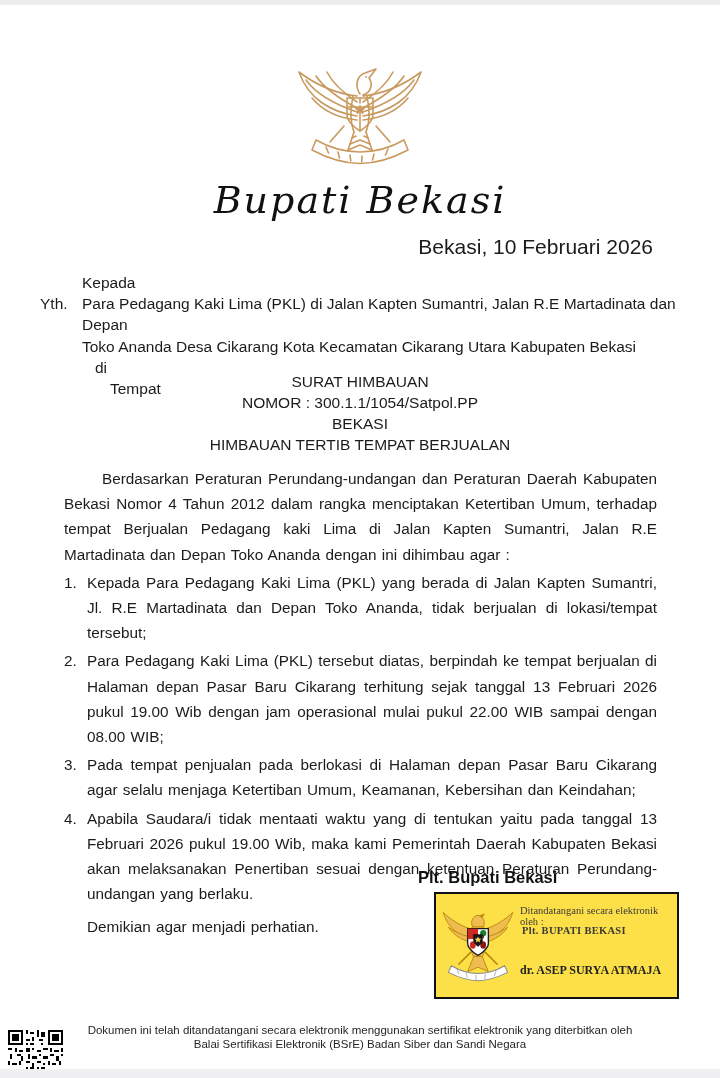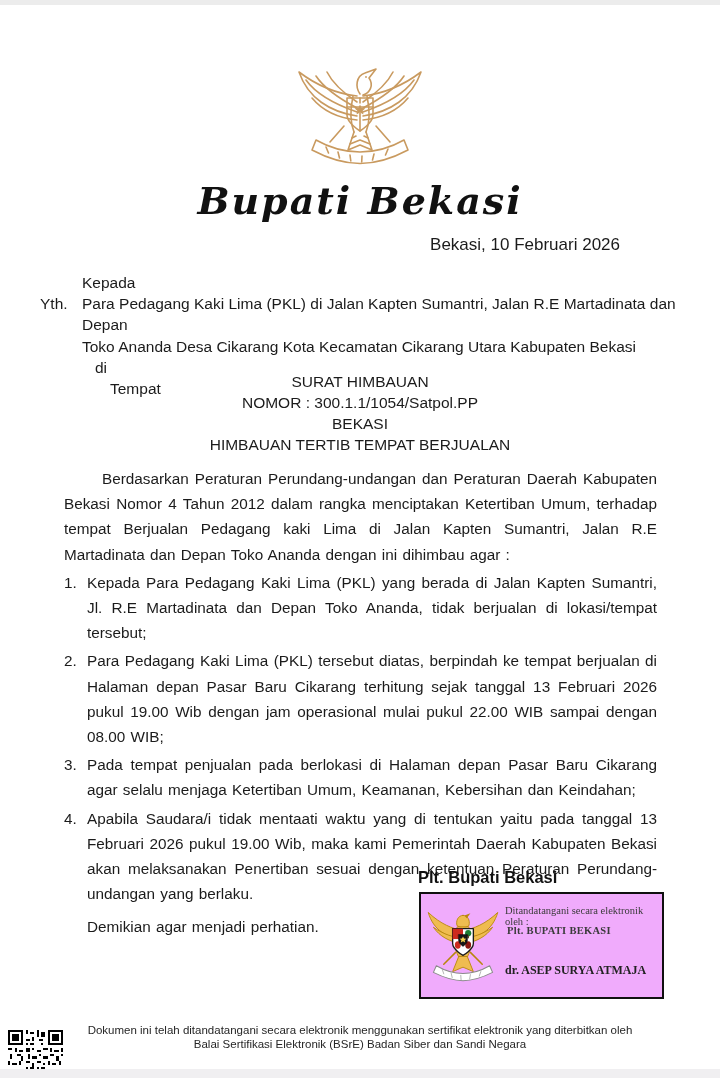--- a/index.html
+++ b/index.html
@@ -9,46 +9,46 @@
     font-family:"Liberation Sans", sans-serif; color:#1b1b1b;
   }
   .top-bar { position:absolute; top:0; left:0; right:0; height:5px; background:#ececec; }
   .bottom-bar { position:absolute; bottom:0; left:0; right:0; height:9px; background:#f0eff1; z-index:6; }
 
   .emblem-top { position:absolute; left:293px; top:52px; width:134px; height:118px; }
   .emblem-top svg { width:100%; height:100%; }
 
   .script-title {
     position:absolute; left:0; right:0; top:178px; text-align:center;
-    font-family:"DejaVu Serif", serif; font-style:italic; font-weight:700;
+    font-family:"DejaVu Serif", serif; font-style:italic; font-weight:400;
     font-size:38px; letter-spacing:2px; color:#111;
   }
 
-  .date-line { position:absolute; top:235px; left:0; width:620px; text-align:right; font-size:17px; }
+  .date-line { position:absolute; top:235px; left:0; width:620px; text-align:right; font-size:21px;padding-left:33px; }
 
   .recipient { position:absolute; left:40px; top:272px; width:640px; font-size:15.5px; line-height:21.2px; }
   .r-kepada { padding-left:42px; }
   .r-yth { display:flex; }
   .r-yth .yth-label { width:42px; flex:none; }
   .r-line2 { padding-left:42px; }
   .r-di { padding-left:55px; }
   .r-tempat { padding-left:70px; }
 
   .title-block { position:absolute; left:0; right:0; top:371px; text-align:center; font-size:15.5px; line-height:21px; }
 
   .body-text { position:absolute; left:64px; top:466px; width:593px; font-size:15.3px; line-height:25.2px; text-align:justify; word-spacing:1px; }
   .opening { text-indent:38px; }
   .list { margin-top:3px; }
   .item { display:flex; margin-top:3px; }
   .item .num { width:23px; flex:none; }
   .item .txt { flex:1; text-align:justify; }
   .closing { padding-left:23px; margin-top:8px; }
 
   .sig-title { position:absolute; left:418px; top:868px; font-size:16.5px; font-weight:bold; color:#111; }
-  .stamp-box { position:absolute; left:419px; top:892px; width:241px; height:103px; border:2.5px solid #101010; background:#f0abfc; }
+  .stamp-box { position:absolute; left:434px; top:892px; width:241px; height:103px; border:2.5px solid #101010; background:#fde047; }
   .stamp-emblem { position:absolute; left:5px; top:5px; width:74px; height:89px; }
   .stamp-emblem svg { width:100%; height:100%; }
   .stamp-lines { position:absolute; left:84px; top:0; right:4px; bottom:0; font-family:"Liberation Serif", serif; color:#3a3a3a; }
   .s1 { position:absolute; top:11px; left:0; font-size:10.5px; }
   .s2 { position:absolute; top:31px; left:2px; font-size:10.5px; font-weight:bold; letter-spacing:.3px; }
   .s-name { position:absolute; bottom:19px; left:0; font-size:12px; font-weight:bold; color:#222; }
 
   .footer-text { position:absolute; left:0; right:0; top:1023px; text-align:center; font-size:11.5px; line-height:14px; color:#262626; z-index:4; }
   .qr { position:absolute; left:8px; top:1030px; width:55px; height:55px; z-index:3; }
   .qr svg { width:100%; height:100%; }

